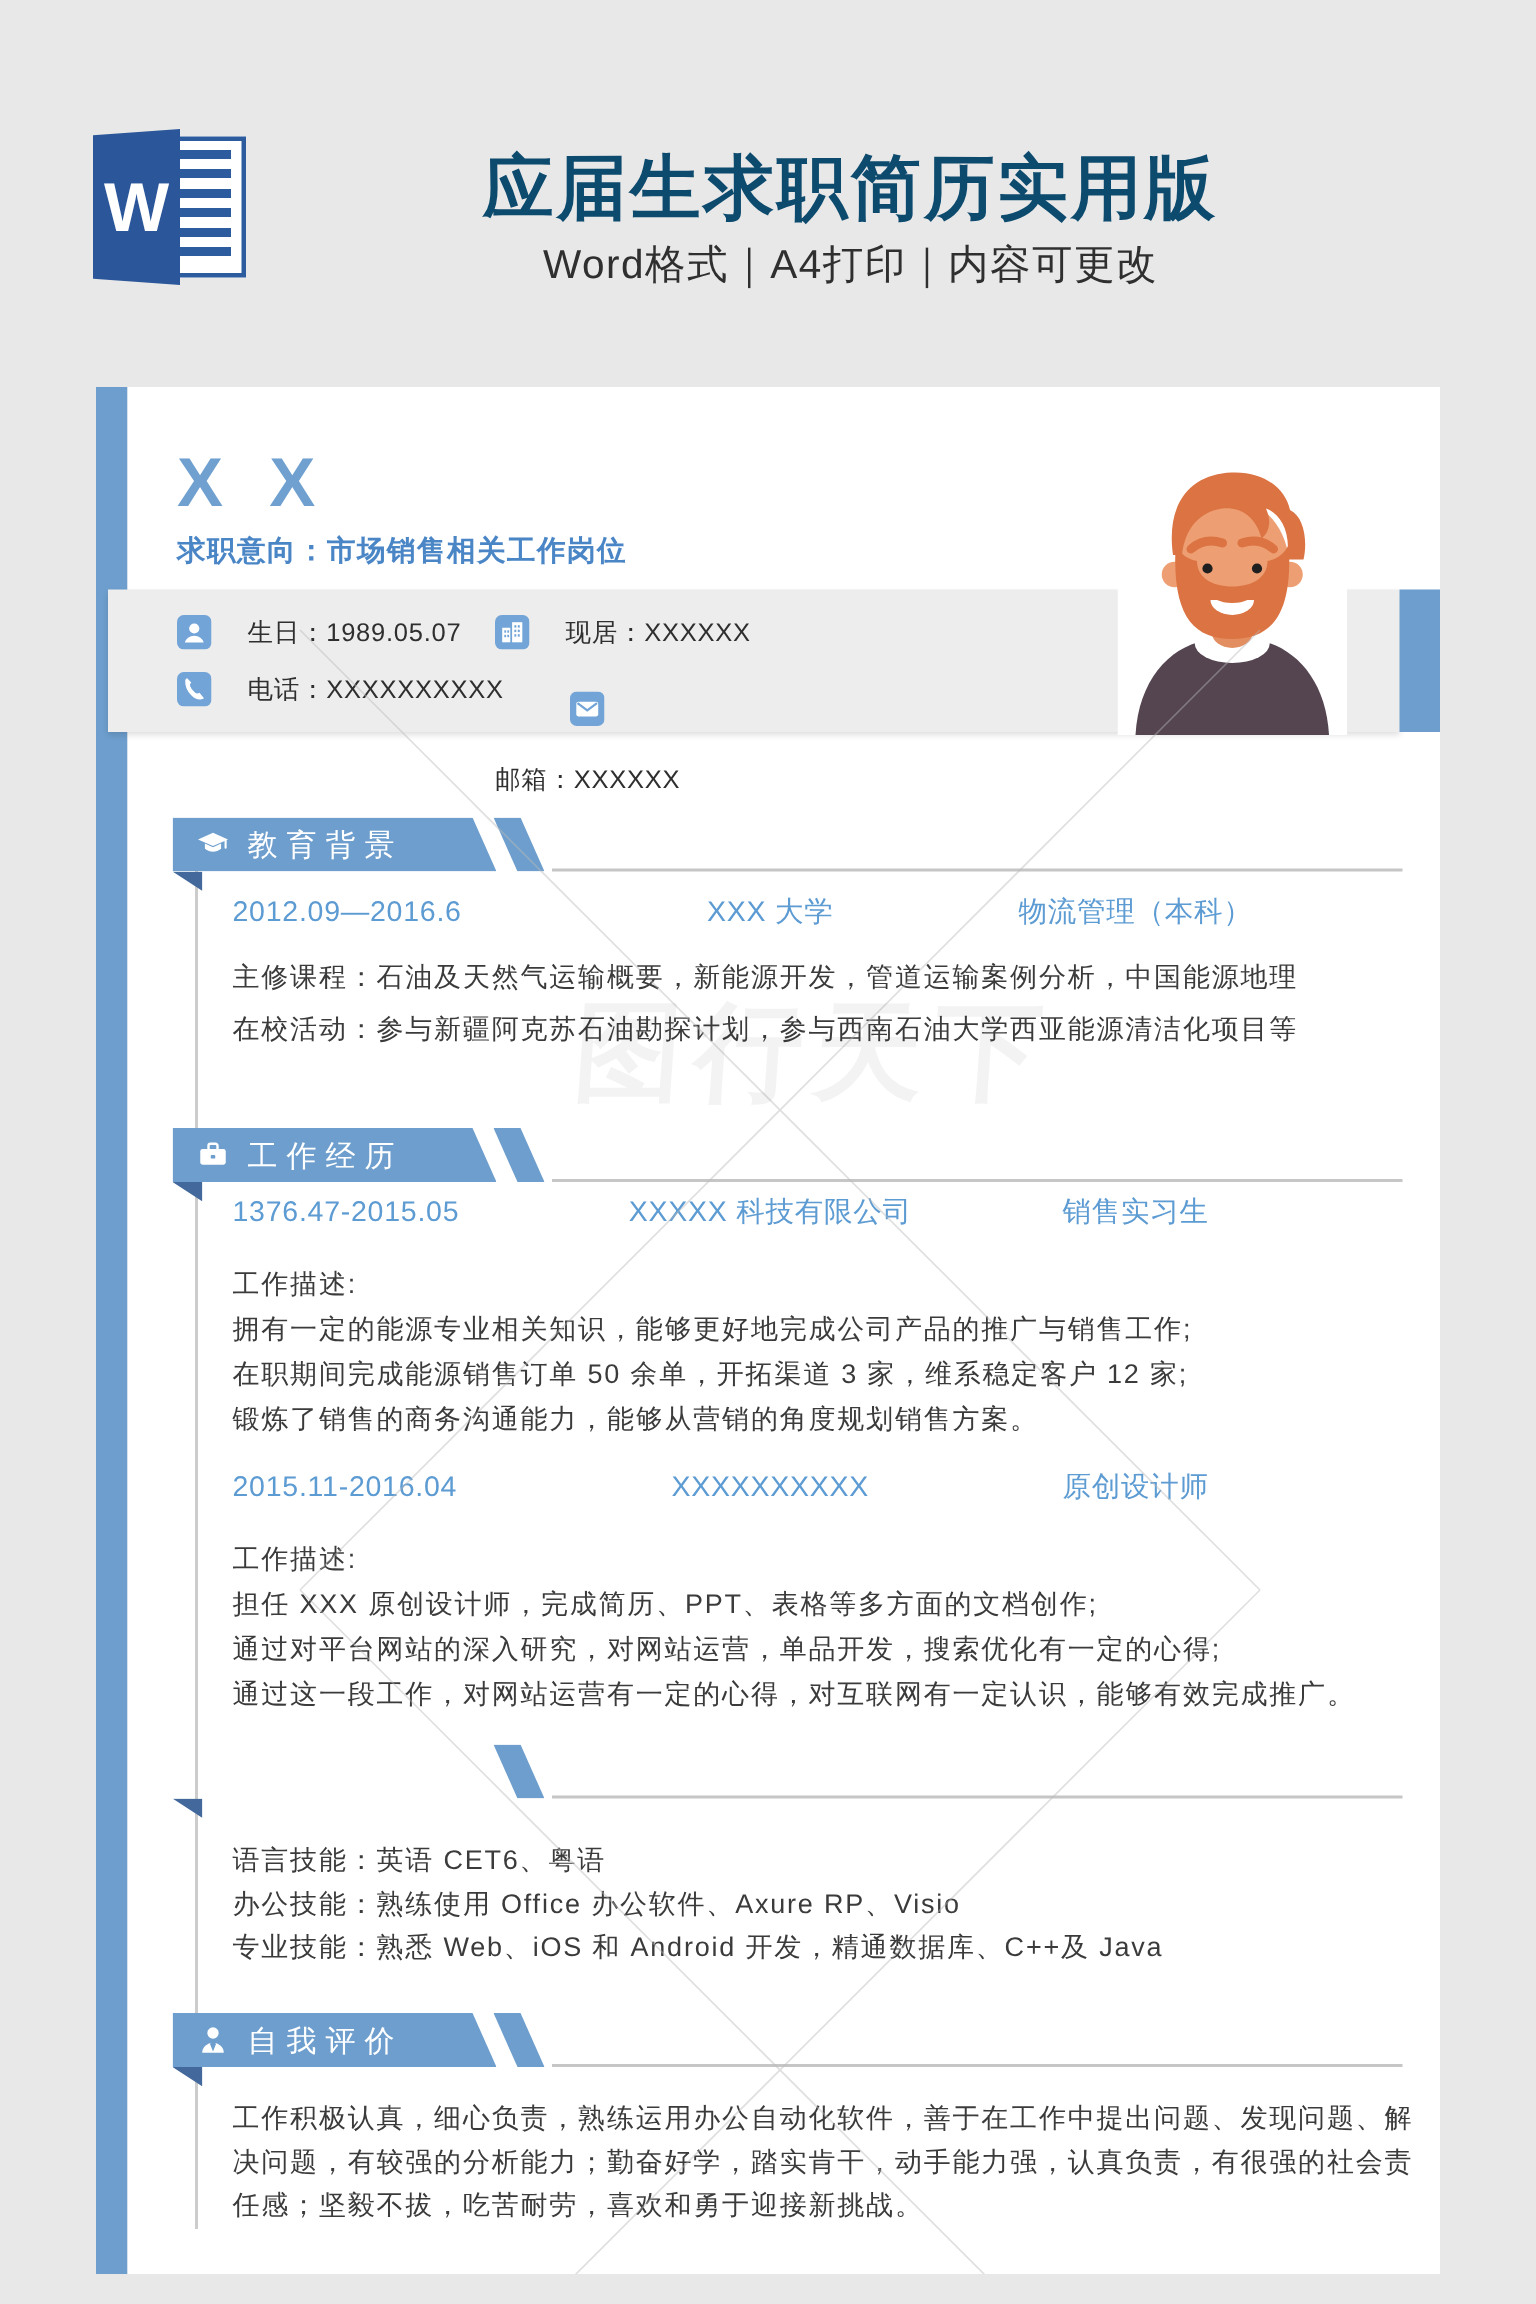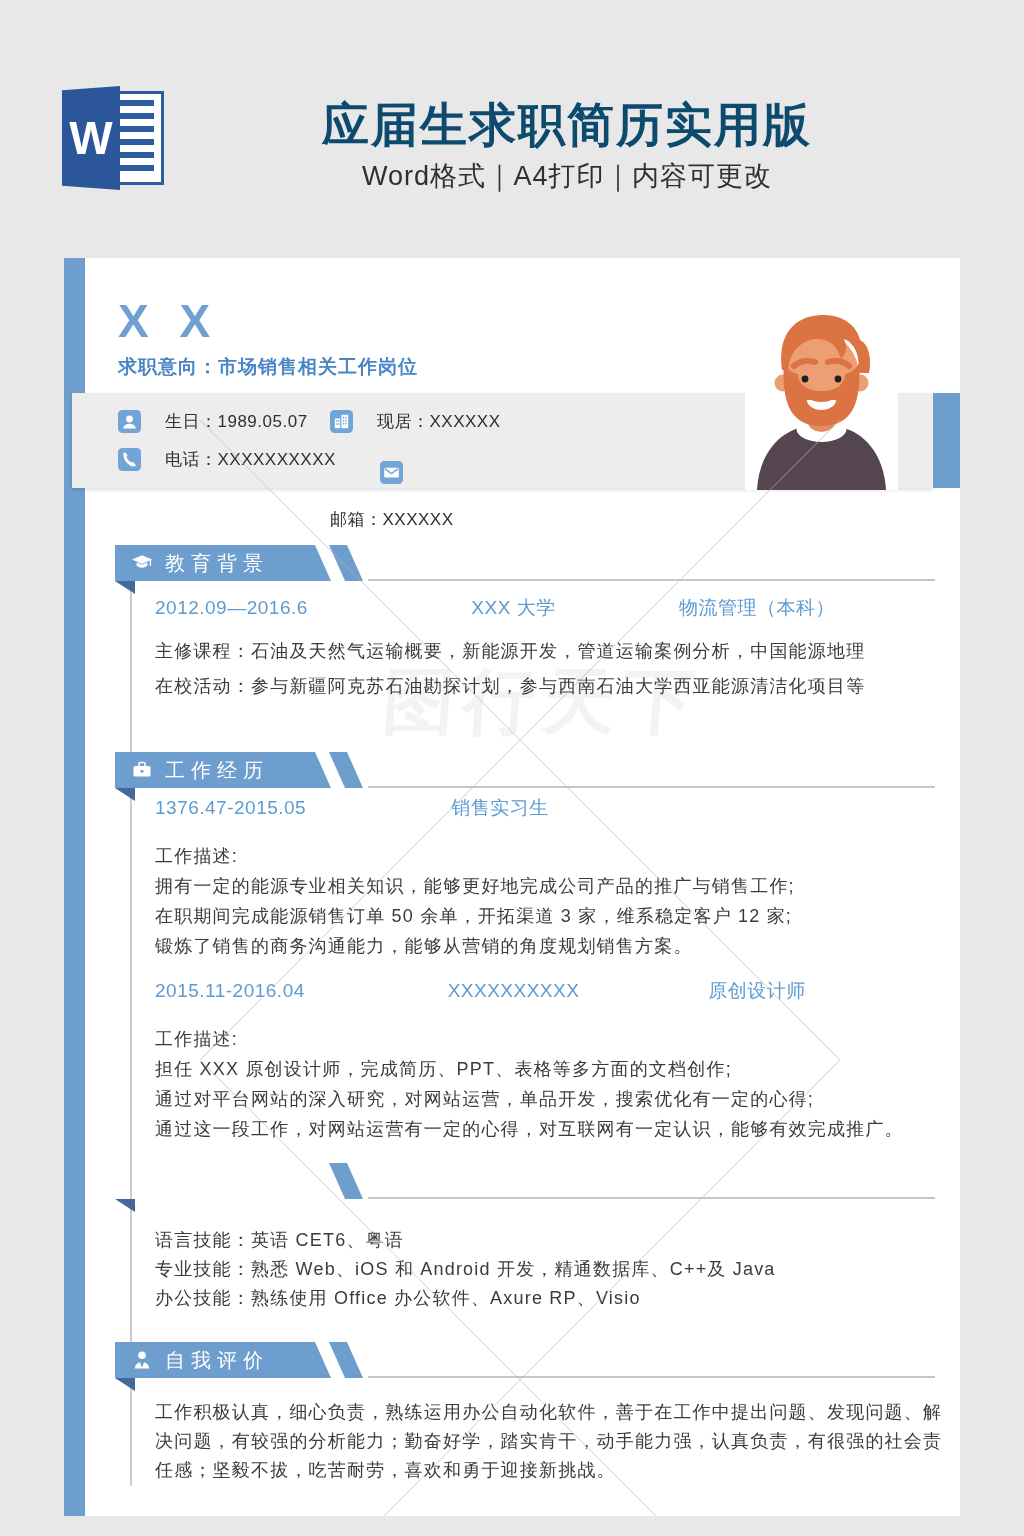--- a/index.html
+++ b/index.html
@@ -207,20 +207,21 @@
       </span>
       <span>工作经历</span>
     </div>
     <div class="bstripe"></div>
     <div class="bfold"></div>
   </div>
   <div class="rule" style="top:528px;"></div>
 
   <div class="erow" style="top:537px;">
     <span class="c1">1376.47-2015.05</span>
+    <span class="c2">XXXXX 科技有限公司</span>
     <span class="c3">销售实习生</span>
   </div>
   <div class="tbody lh30" style="top:583px;">
     <div class="ln">工作描述:</div>
     <div class="ln">拥有一定的能源专业相关知识，能够更好地完成公司产品的推广与销售工作;</div>
     <div class="ln">在职期间完成能源销售订单 50 余单，开拓渠道 3 家，维系稳定客户 12 家;</div>
     <div class="ln">锻炼了销售的商务沟通能力，能够从营销的角度规划销售方案。</div>
   </div>
 
   <div class="erow" style="top:720px;">
@@ -235,22 +236,22 @@
     <div class="ln">通过这一段工作，对网站运营有一定的心得，对互联网有一定认识，能够有效完成推广。</div>
   </div>
 
   <div class="banner" style="top:905px;">
     <div class="bstripe"></div>
     <div class="bfold"></div>
   </div>
   <div class="rule" style="top:939px;"></div>
   <div class="tbody lh29" style="top:968px;">
     <div class="ln">语言技能：英语 CET6、粤语</div>
+    <div class="ln">办公技能：熟练使用 Office 办公软件、Axure RP、Visio</div>
     <div class="ln">专业技能：熟悉 Web、iOS 和 Android 开发，精通数据库、C++及 Java</div>
-    <div class="ln">办公技能：熟练使用 Office 办公软件、Axure RP、Visio</div>
   </div>
 
   <div class="banner" style="top:1084px;">
     <div class="bmain">
       <span class="bicon">
         <svg viewBox="0 0 22 22" width="22" height="22">
             <circle cx="11" cy="6.3" r="3.8" fill="#fff"></circle>
             <path d="M3.8 19.5a7.2 6.6 0 0 1 14.4 0Z" fill="#fff"></path>
             <path d="M11 11.2l2 2.4-2 5-2-5Z" fill="#6d9ecd"></path>
           </svg>

